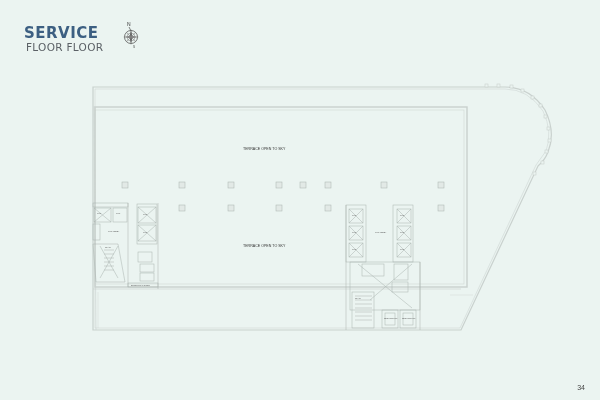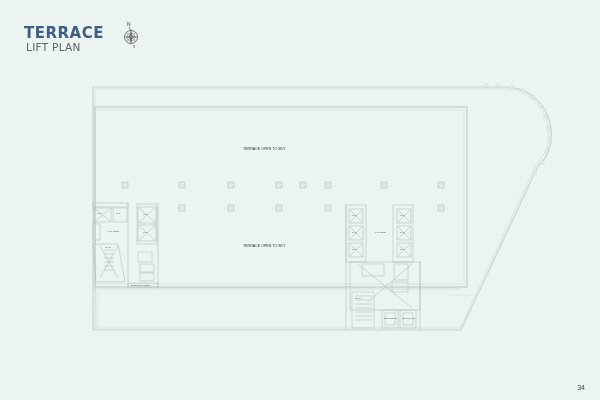--- a/index.html
+++ b/index.html
@@ -26,22 +26,22 @@
       font-size: 7px; color: #444;
     }
     .plan { position: absolute; left: 0; top: 0; width: 600px; height: 400px; }
     .lbl { font-family: "Liberation Sans", sans-serif; font-size: 3.6px; fill: #333; }
     .lbl-tiny { font-family: "Liberation Sans", sans-serif; font-size: 2px; fill: #555; }
   </style>
 </head>
 <body>
 
 <div class="title-block">
-  <div class="title-main">TERRACE</div>
-  <div class="title-sub">LIFT PLAN</div>
+  <div class="title-main">SERVICE</div>
+  <div class="title-sub">FLOOR FLOOR</div>
 </div>
 
 <svg class="compass" viewBox="0 0 22 32">
   <text x="7" y="7" font-size="5" fill="#333" font-family="Liberation Sans, sans-serif">N</text>
   <line x1="9" y1="8" x2="11" y2="12" stroke="#333" stroke-width="0.6"></line>
   <circle cx="11" cy="18" r="6.5" fill="none" stroke="#555" stroke-width="0.8"></circle>
   <circle cx="11" cy="18" r="4" fill="none" stroke="#777" stroke-width="0.5"></circle>
   <path d="M11 10 L12.5 18 L11 26 L9.5 18 Z" fill="#666"></path>
   <path d="M3 18 L11 16.5 L19 18 L11 19.5 Z" fill="#888"></path>
   <line x1="6" y1="13" x2="16" y2="23" stroke="#777" stroke-width="0.5"></line>

